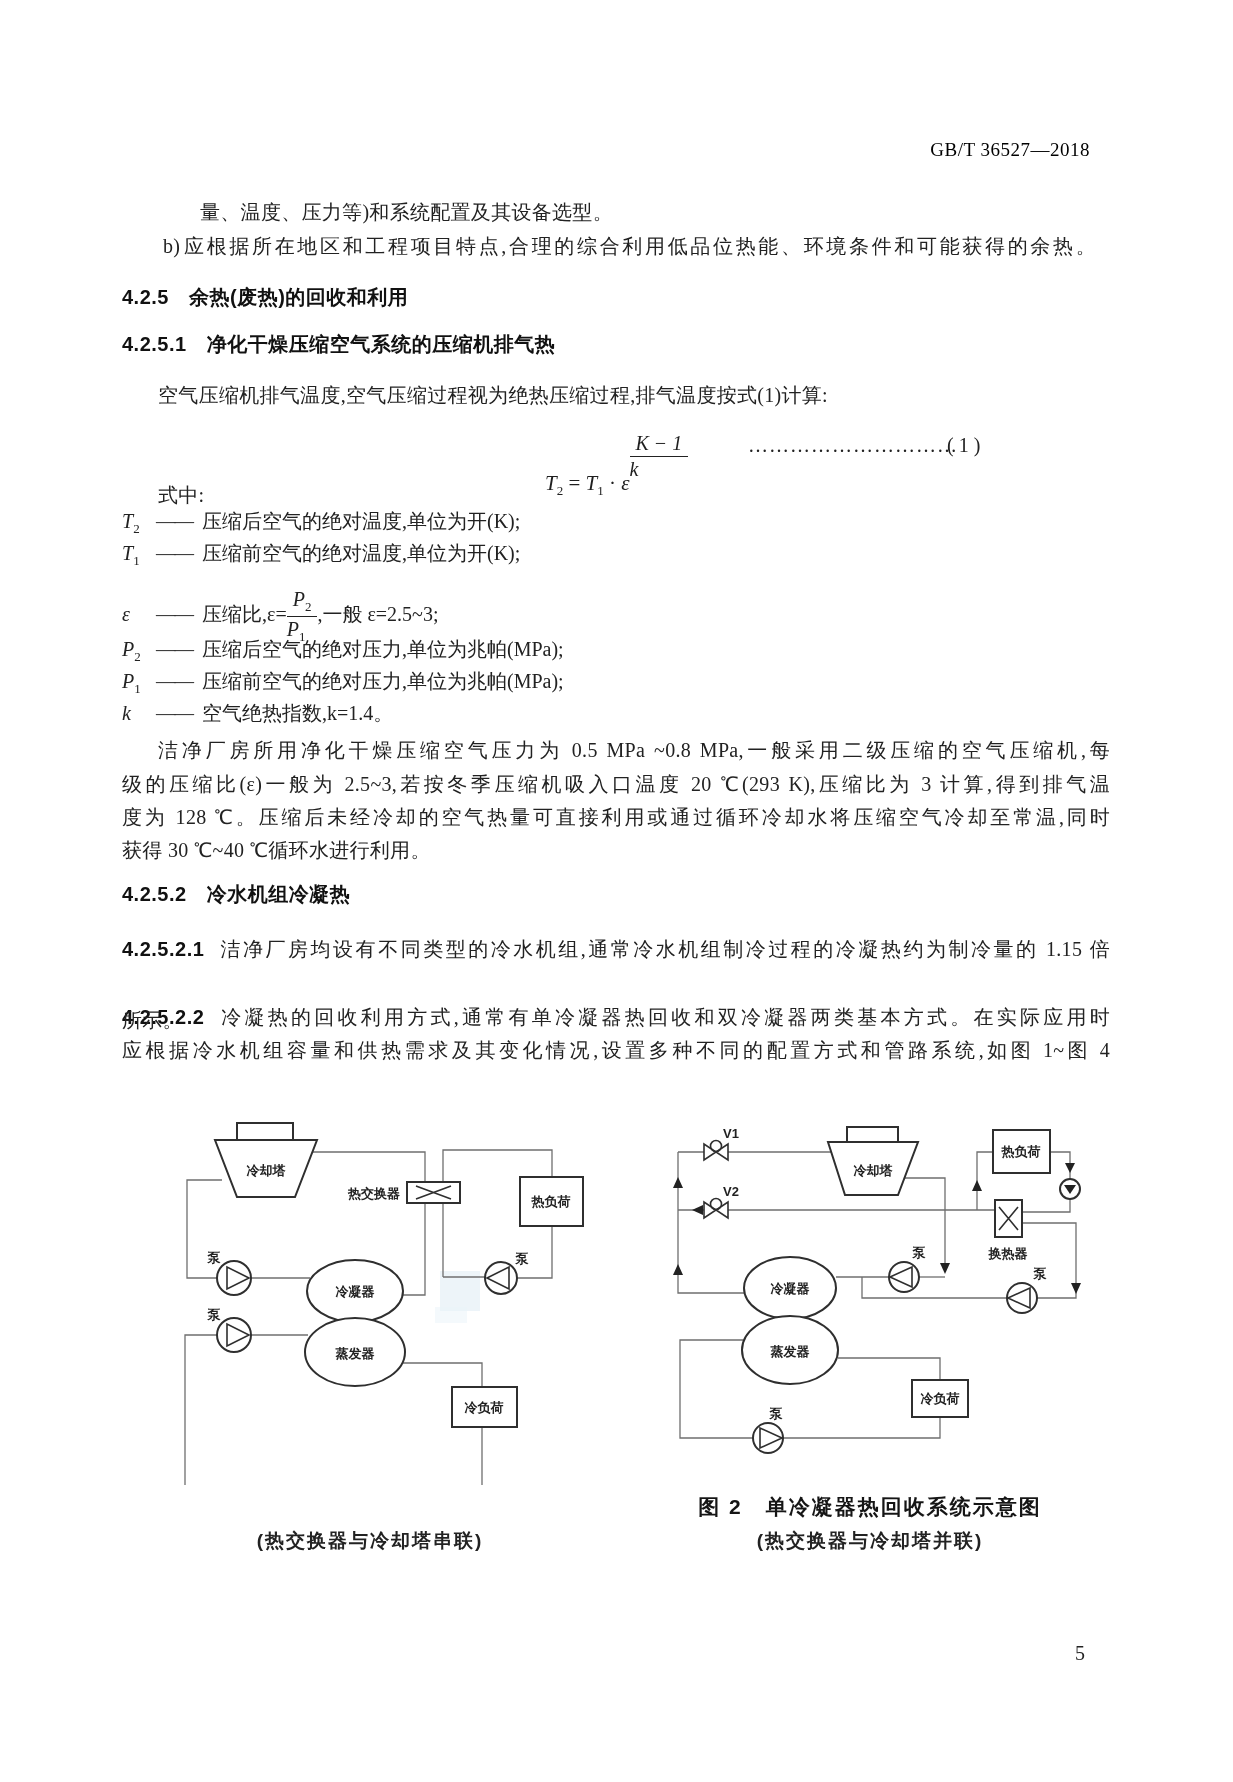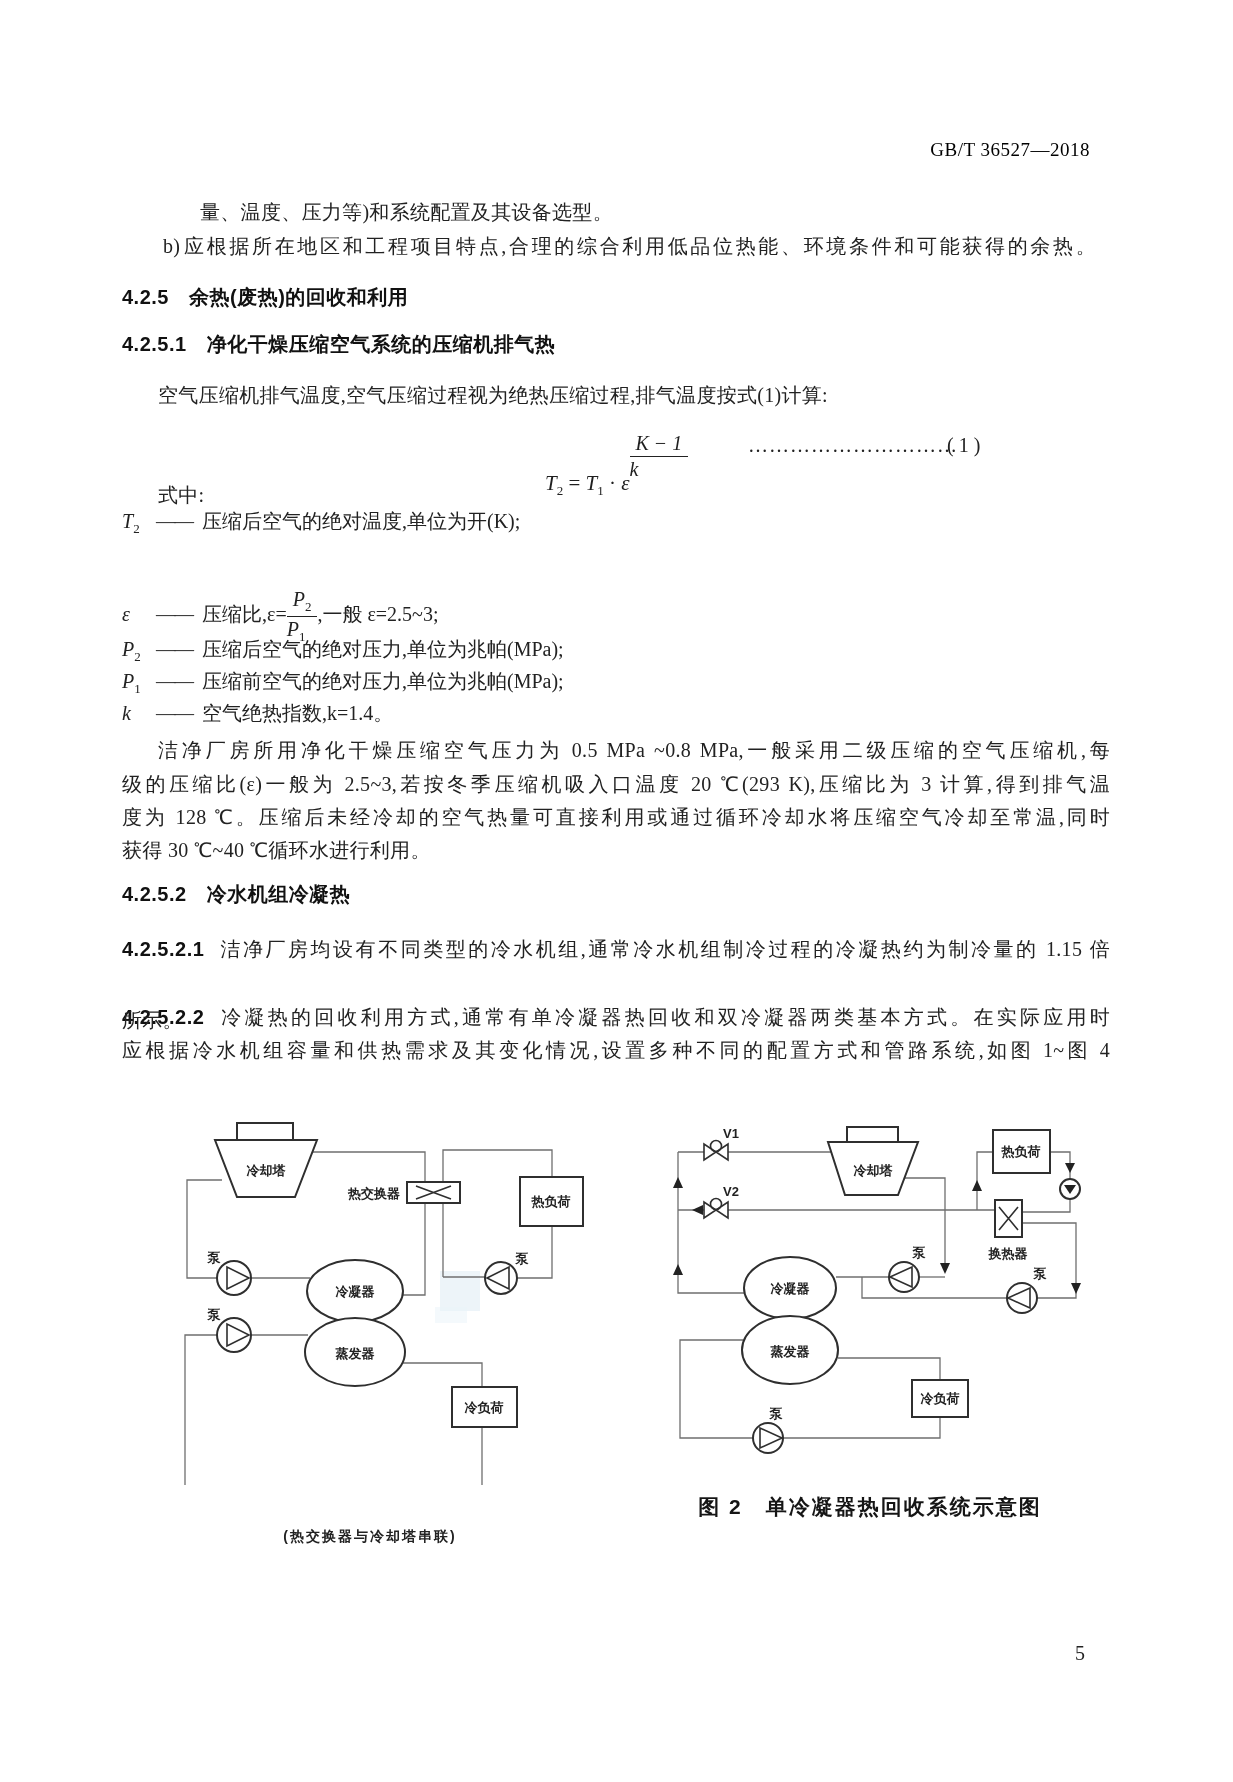--- a/index.html
+++ b/index.html
@@ -28,21 +28,21 @@
   .exp{vertical-align:14px;}
   .defrow{position:absolute;left:122px;font-size:20px;color:#222;}
   .defsym{display:inline-block;min-width:34px;}
   .dash{letter-spacing:-2px;margin-right:10px;color:#333;}
   .caption{
     font-family:"Liberation Sans",sans-serif;font-weight:bold;color:#151515;
     text-align:center;font-size:21px;letter-spacing:2px;
   }
   .subcaption{
     font-family:"Liberation Sans",sans-serif;font-weight:bold;color:#222;
-    text-align:center;font-size:14px;letter-spacing:2px;
+    text-align:center;font-size:19px;letter-spacing:2px;
   }
   .pgnum{font-size:20px;color:#222;}
   svg text{
     font-family:"Liberation Sans",sans-serif;font-weight:bold;fill:#222;
   }
   .pipe{stroke:#6f6f6f;stroke-width:1.3;fill:none;}
   .equip{stroke:#2f2f2f;stroke-width:2;fill:#ffffff;}
   .equipthin{stroke:#2f2f2f;stroke-width:1.6;fill:none;}
   .arr{fill:#222;stroke:none;}
 </style>
@@ -78,20 +78,23 @@
       <i class="v">ε</i><span class="frac exp"><i class="v fn">K − 1</i><i class="v fd">k</i></span>
     </div>
     <div class="abs" style="top:14px;left:748px;font-size:20px;letter-spacing:1px;color:#222;">…………………………</div>
     <div class="abs" style="top:14px;left:947px;font-size:20px;color:#222;">( 1 )</div>
   </div>
 
   <div class="abs bodyline" style="top:479px;left:158px;">式中:</div>
 
   <div class="defrow" style="top:508px;">
     <span class="defsym"><i class="v">T</i><sub>2</sub></span><span class="dash">——</span><span>压缩后空气的绝对温度,单位为开(K);</span>
+  </div>
+  <div class="defrow" style="top:540px;">
+    <span class="defsym"><i class="v">T</i><sub>1</sub></span><span class="dash">——</span><span>压缩前空气的绝对温度,单位为开(K);</span>
   </div>
   <div class="defrow" style="top:588px;">
     <span class="defsym"><i class="v">ε</i></span><span class="dash">——</span><span>压缩比,ε=</span><span class="frac"><span class="fn"><i class="v">P</i><sub>2</sub></span><span class="fd"><i class="v">P</i><sub>1</sub></span></span><span>,一般 ε=2.5~3;</span>
   </div>
   <div class="defrow" style="top:636px;">
     <span class="defsym"><i class="v">P</i><sub>2</sub></span><span class="dash">——</span><span>压缩后空气的绝对压力,单位为兆帕(MPa);</span>
   </div>
   <div class="defrow" style="top:668px;">
     <span class="defsym"><i class="v">P</i><sub>1</sub></span><span class="dash">——</span><span>压缩前空气的绝对压力,单位为兆帕(MPa);</span>
   </div>
@@ -273,16 +276,17 @@
       <text x="156" y="323" font-size="13" text-anchor="middle">泵</text>
     </g>
     <g>
       <circle class="equip" cx="450" cy="94" r="10"></circle>
       <polygon class="arr" points="444,90 456,90 450,99"></polygon>
     </g>
   </svg>
 
   <div class="abs subcaption" style="top:1528px;left:140px;width:460px;">(热交换器与冷却塔串联)</div>
   <div class="abs caption" style="top:1493px;left:620px;width:500px;">图 2　单冷凝器热回收系统示意图</div>
+  <div class="abs subcaption" style="top:1528px;left:620px;width:500px;">(热交换器与冷却塔并联)</div>
 
   <div class="abs pgnum" style="top:1642px;left:1075px;">5</div>
 
 </div>
 
 </body></html>

